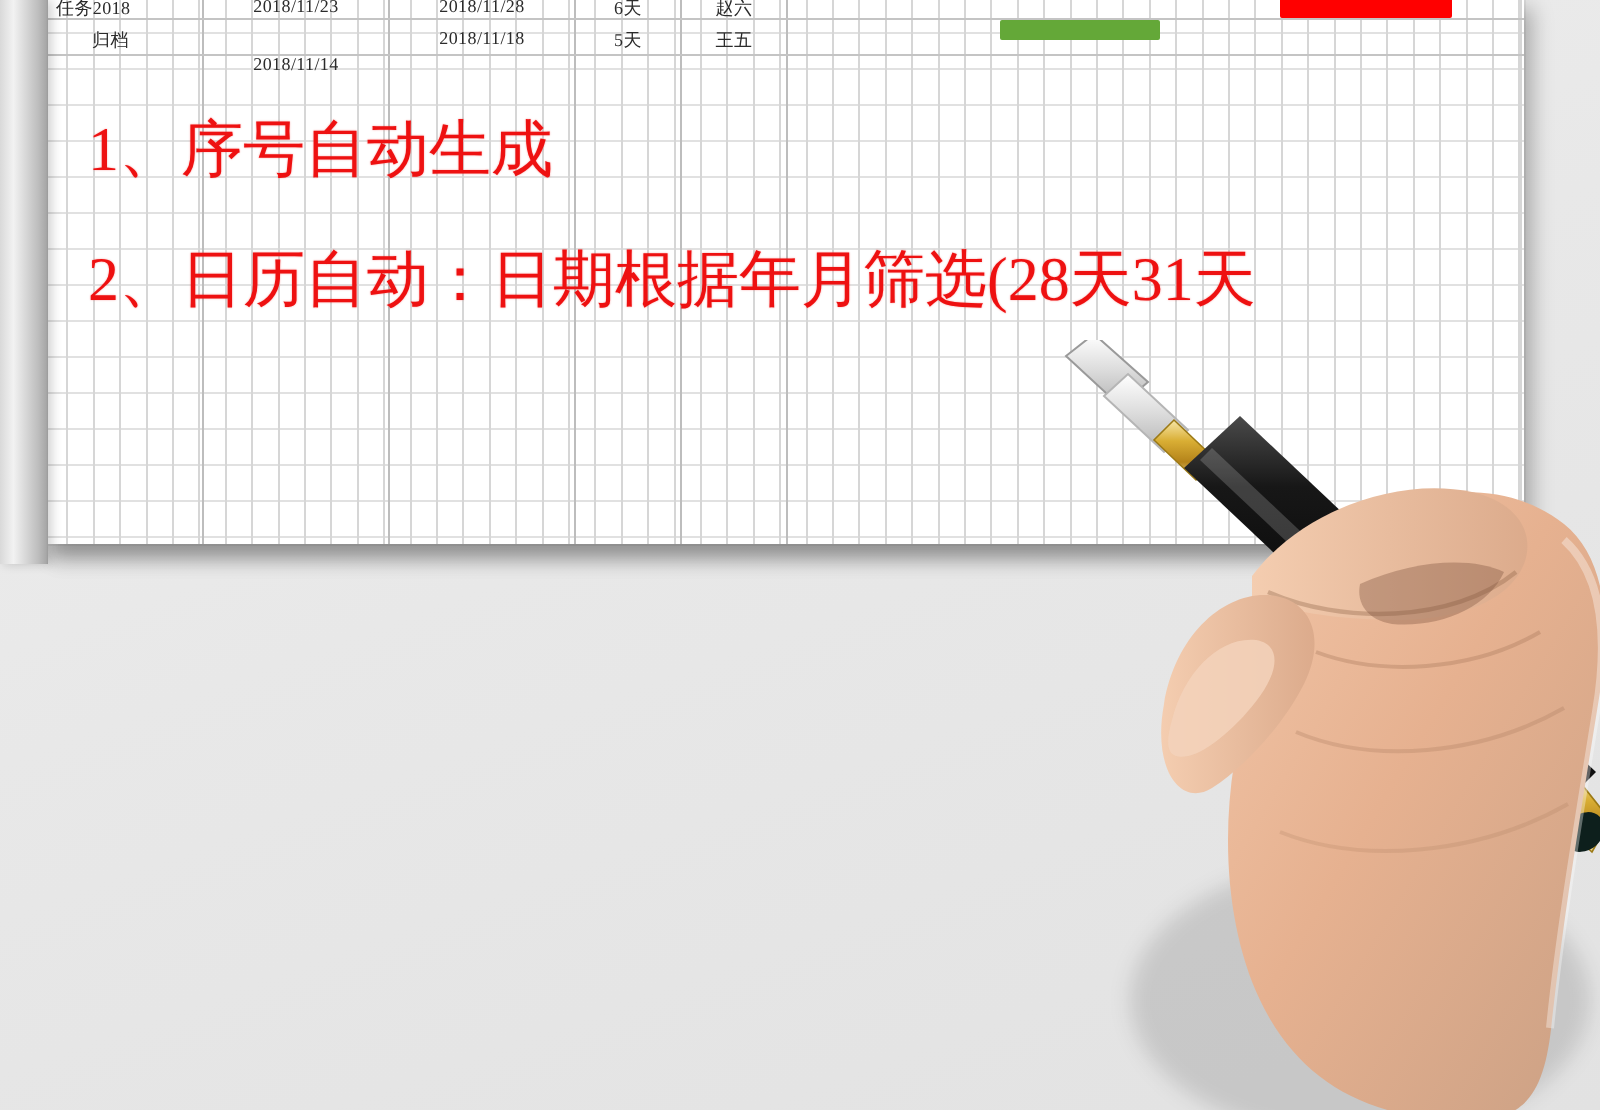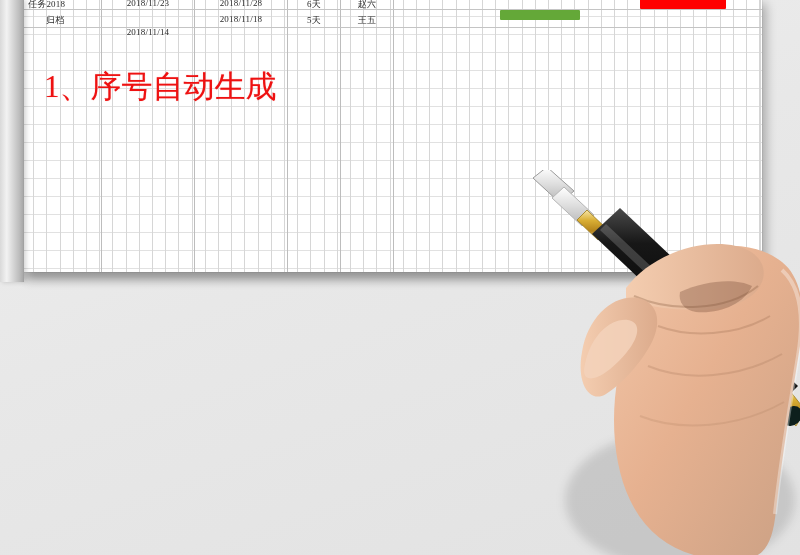--- a/index.html
+++ b/index.html
@@ -61,21 +61,20 @@
   
   .note{
     position:absolute;
     color:#ee1111;
     font-size:31px;
     line-height:34px;
     white-space:nowrap;
     font-family:"Liberation Serif","DejaVu Serif",serif;
     font-weight:400;
     text-shadow:0 0 1px rgba(238,17,17,.4);
-    margin-top:12px;
   }
   
   #note-4-clip{
     position:absolute;left:0px;top:252px;width:740px;height:20px;overflow:hidden;
   }
   #note-4-clip .note{position:absolute;left:22px;top:-4px;}
 
   
   #hand-wrap{
     position:absolute;left:530px;top:170px;width:275px;height:390px;
@@ -118,20 +117,21 @@
   <div class="cell" style="left:24px;top:16px;width:72px;">归档</div>
   <div class="cell ctr" style="left:80px;top:29px;width:92px;">2018/11/14</div>
   <div class="cell ctr" style="left:173px;top:16px;width:92px;">2018/11/18</div>
   <div class="cell ctr" style="left:266px;top:16px;width:52px;">5天</div>
   <div class="cell ctr" style="left:319px;top:16px;width:52px;">王五</div>
 
   <div class="bar" id="bar-red" style="left: 618px; top: 1px; width: 86px; height: 10px; background: rgb(255, 0, 0);"></div>
   <div class="bar" id="bar-green" style="left: 478px; top: 12px; width: 80px; height: 10px; background: rgb(100, 168, 56);"></div>
 
   <div class="note" style="left: 22px; top: 60px; color: rgb(238, 17, 17);">1、序号自动生成</div>
+  <div class="note" style="left: 22px; top: 125px; color: rgb(238, 17, 17);">2、日历自动：日期根据年月筛选(28天31天</div>
 
 </div>
 
 <div id="left-edge"></div>
 
 <div id="hand-wrap">
   <svg width="275" height="390" viewBox="0 0 275 390" xmlns="http://www.w3.org/2000/svg">
     <defs>
       <linearGradient id="skinG" x1="0" y1="0" x2="1" y2="1">
         <stop offset="0%" stop-color="#f2c6a8"></stop>

